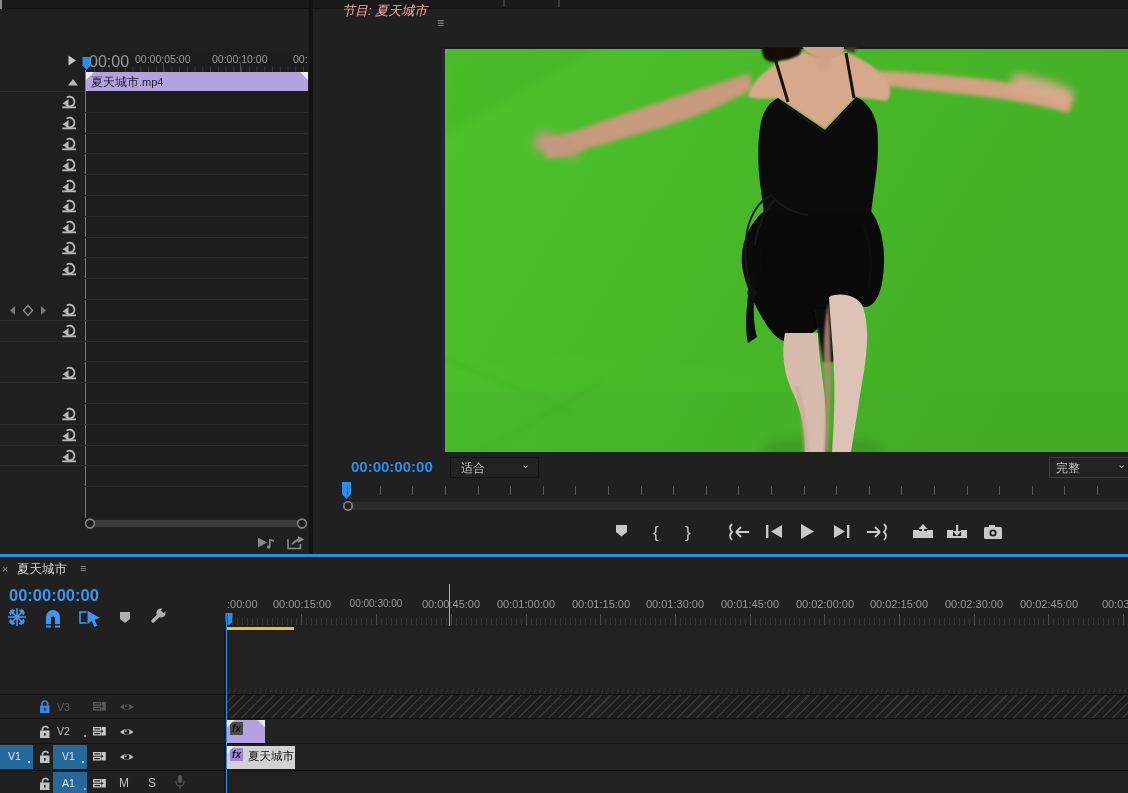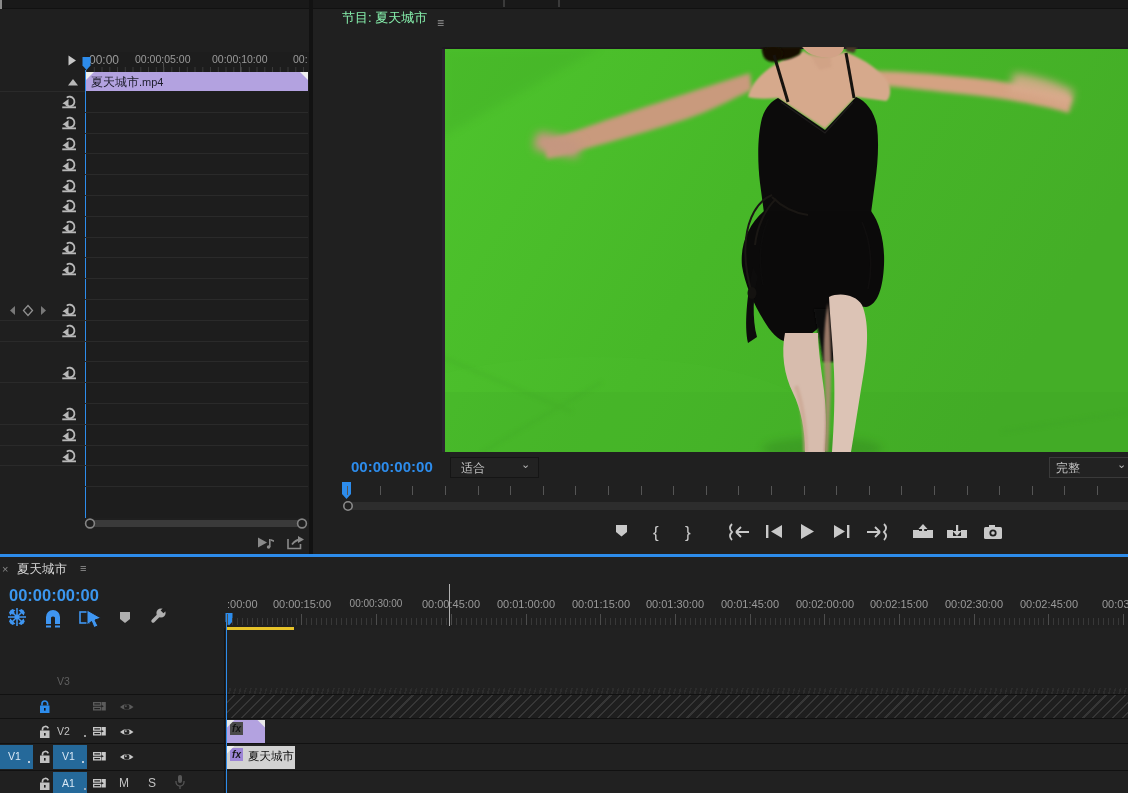--- a/index.html
+++ b/index.html
@@ -47,21 +47,21 @@
 
   <div class="abs" style="left:0;top:0;width:1128px;height:8px;background:#191919;"></div>
   <div class="abs" style="left:0;top:8px;width:1128px;height:1px;background:#111;"></div>
   <div class="abs" style="left:0;top:0;width:2px;height:13px;background:#8a8a8a;"></div>
   <div class="abs" style="left:503px;top:0;width:2px;height:7px;background:#3a3a3a;"></div>
   <div class="abs" style="left:558px;top:0;width:2px;height:7px;background:#3a3a3a;"></div>
 
   <div id="ecp" class="abs" style="left:0;top:9px;width:309px;height:547px;background:#1f1f1f;"></div>
   <div class="abs" style="left:85px;top:52px;width:224px;height:466px;background:#1d1d1d;"></div>
 
-  <div class="txt" style="left:89px;top:53px;font-size:12px;color:#9a9a9a;">00:00</div>
+  <div class="txt" style="left:89px;top:53px;font-size:16px;color:#9a9a9a;">00:00</div>
   <div class="txt" style="left:135px;top:53px;font-size:10.5px;color:#9a9a9a;">00:00:05:00</div>
   <div class="txt" style="left:212px;top:53px;font-size:10.5px;color:#9a9a9a;">00:00:10:00</div>
   <div class="txt" style="left:293px;top:53px;font-size:10.5px;color:#9a9a9a;">00:</div>
   <svg class="abs" style="left:85px;top:63px;" width="224" height="9" viewBox="0 0 224 9">
     <g stroke="#4a4a4a" stroke-width="1">
       <path d="M1.5 0 V9 M78.5 0 V9 M155.5 0 V9"></path>
     </g>
     <g stroke="#3a3a3a" stroke-width="1" id="ecticks" d="">
         <path d="M1.5 4 V9 M9.3 4 V9 M17.0 4 V9 M24.8 4 V9 M32.5 4 V9 M40.3 4 V9 M48.0 4 V9 M55.8 4 V9 M63.5 4 V9 M71.3 4 V9 M79.0 4 V9 M86.8 4 V9 M94.5 4 V9 M102.3 4 V9 M110.0 4 V9 M117.8 4 V9 M125.5 4 V9 M133.3 4 V9 M141.0 4 V9 M148.8 4 V9 M156.5 4 V9 M164.3 4 V9 M172.0 4 V9 M179.8 4 V9 M187.5 4 V9 M195.3 4 V9 M203.0 4 V9 M210.8 4 V9 M218.5 4 V9 "></path>
       </g>
@@ -108,21 +108,21 @@
   </svg>
 
   <svg class="abs" style="left:82px;top:57px;" width="10" height="14">
       <path d="M0.5 0 H8.5 V8.5 L4.5 13 L0.5 8.5 Z" fill="#2d8ceb"></path>
     </svg>
   <div class="abs" style="left:85px;top:70px;width:1px;height:448px;background:#2d8ceb;"></div>
 
   <div class="abs" style="left:309px;top:0px;width:4px;height:556px;background:#121212;"></div>
 
   <div id="mon" class="abs" style="left:313px;top:9px;width:815px;height:547px;background:#202020;"></div>
-  <div class="txt" style="left:342px;top:9px;font-size:13px;color:#86efac;">节目: 夏天城市</div>
+  <div class="txt" style="left:342px;top:2px;font-size:13px;color:#fca5a5;font-style:italic;">节目: 夏天城市</div>
   <div class="txt" style="left:437px;top:16px;font-size:12px;color:#999;">≡</div>
 
   <div id="video" class="abs" style="left:442px;top:47px;width:686px;height:405px;background:#0c0c0c;">
   <svg width="686" height="405" viewBox="0 0 686 405">
     <defs>
       <linearGradient id="grn" x1="0" y1="0" x2="1" y2="0.35">
         <stop offset="0" stop-color="#4ec42d"></stop>
         <stop offset="0.5" stop-color="#47b828"></stop>
         <stop offset="1" stop-color="#44ae27"></stop>
       </linearGradient>
@@ -233,21 +233,21 @@
   <div class="abs" style="left:0;top:743px;width:1128px;height:1px;background:#111;"></div>
   <div class="abs" style="left:0;top:770px;width:1128px;height:1px;background:#111;"></div>
 
   <div class="abs" style="left:224px;top:628px;width:1px;height:165px;background:#141414;"></div>
 
   <div class="abs" style="left:226px;top:695px;width:902px;height:23px;background:repeating-linear-gradient(135deg,#1e1e1e 0px,#1e1e1e 5.5px,#363636 5.5px,#363636 7px);"></div>
 
   <svg class="abs" style="left:40px;top:700px;" width="10" height="14">
       <use href="#lockclosed"></use>
     </svg>
-  <div class="txt" style="left:57px;top:675px;font-size:10.5px;color:#5f5f5f;">V3</div>
+  <div class="txt" style="left:57px;top:701px;font-size:10.5px;color:#5f5f5f;">V3</div>
   <svg class="abs" style="left:93px;top:702px;" width="13" height="9" viewBox="0 0 13 9" opacity="0.35">
       <use href="#synclock"></use>
     </svg>
   <svg class="abs" style="left:120px;top:702px;" width="14" height="10" opacity="0.35">
       <use href="#eye"></use>
     </svg>
 
   <svg class="abs" style="left:40px;top:725px;" width="10" height="14">
       <use href="#lockopen"></use>
     </svg>

